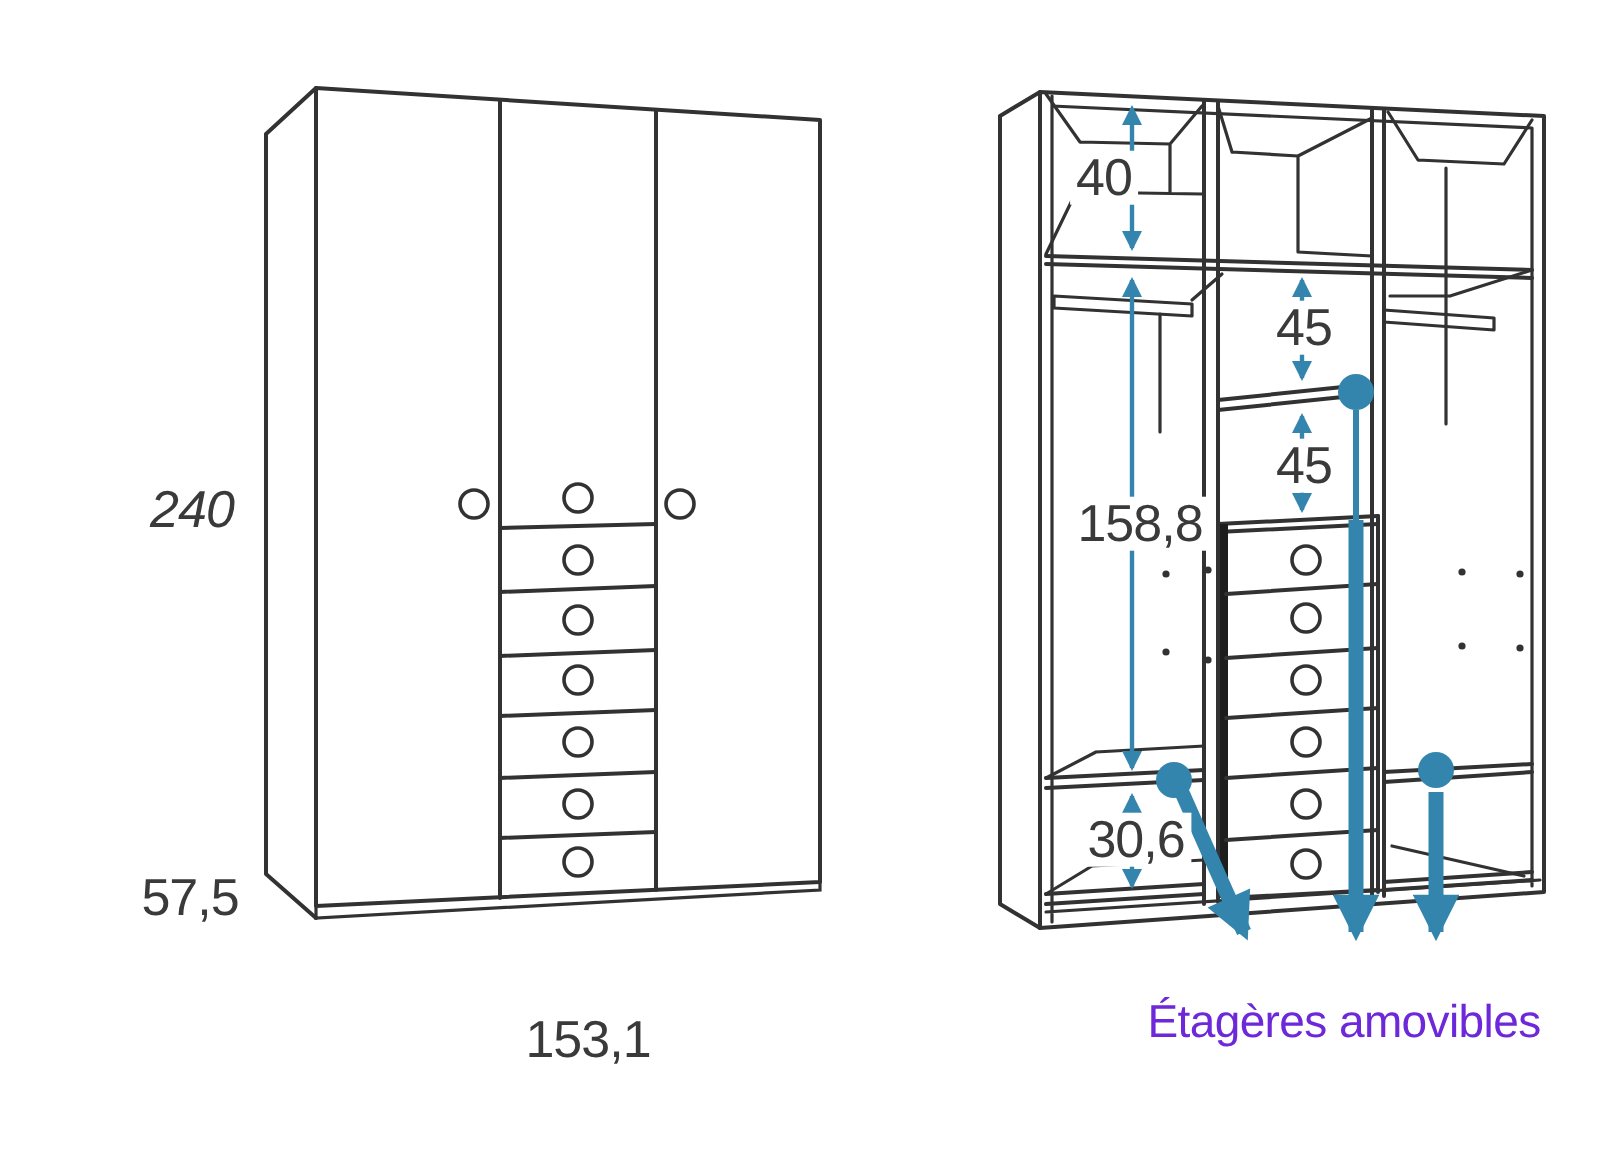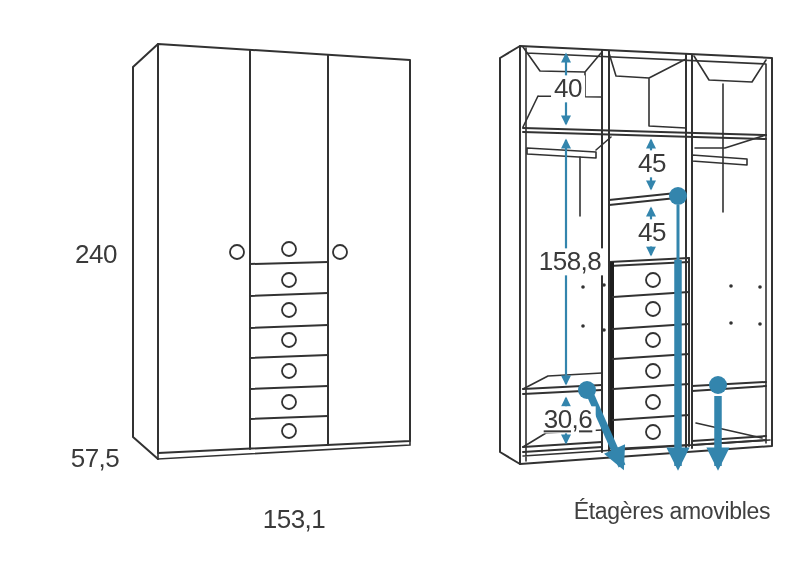--- a/index.html
+++ b/index.html
@@ -8,21 +8,21 @@
     font-family:"Liberation Sans","DejaVu Sans",sans-serif;
   }
   .stage svg{position:absolute;left:0;top:0;}
   .dim-label{
     position:absolute;transform:translate(-50%,-50%);
     color:#3a3a3a;background:#ffffff;padding:0 3px;
     font-size:26px;letter-spacing:-0.5px;white-space:nowrap;line-height:1.05;
   }
   .caption{
     position:absolute;transform:translate(-50%,-50%);
-    color:#404040;font-size:23px;letter-spacing:-0.3px;white-space:nowrap;
+    color:#6d28d9;font-size:23px;letter-spacing:-0.3px;white-space:nowrap;
   }
   .ln{fill:none;stroke:#323232;stroke-width:2;stroke-linecap:round;stroke-linejoin:round;}
   .ln-thin{fill:none;stroke:#323232;stroke-width:1.6;stroke-linecap:round;}
   .ln-bold{fill:none;stroke:#1d1d1d;stroke-width:4;stroke-linecap:butt;}
   .handle{fill:#ffffff;stroke:#323232;stroke-width:1.8;}
   .pegdot{fill:#323232;stroke:none;}
 </style>
 </head>
 <body>
 
@@ -146,24 +146,24 @@
 
       <g stroke="#3385ad" fill="none">
         <line x1="590" y1="394" x2="622" y2="466" stroke-width="7.5" marker-end="url(#bigArrow)"></line>
         <line x1="678" y1="205" x2="678" y2="262" stroke-width="3"></line>
         <line x1="678" y1="260" x2="678" y2="466" stroke-width="7.5" marker-end="url(#bigArrow)"></line>
         <line x1="718" y1="396" x2="718" y2="466" stroke-width="7.5" marker-end="url(#bigArrow)"></line>
       </g>
     </g>
   </svg>
 
-  <div class="dim-label" style="left:96px;top:255px;">240</div>
-  <div class="dim-label" style="left:95px;top:459px;">57,5</div>
+  <div class="dim-label" style="left:96px;top:255px;font-style:italic;">240</div>
+  <div class="dim-label" style="left:95px;top:449px;">57,5</div>
   <div class="dim-label" style="left:294px;top:494px;margin-top:26px;">153,1</div>
 
-  <div class="dim-label" style="left:568px;top:89px;">40</div>
+  <div class="dim-label" style="left:552px;top:89px;">40</div>
   <div class="dim-label" style="left:652px;top:164px;">45</div>
   <div class="dim-label" style="left:652px;top:233px;">45</div>
   <div class="dim-label" style="left:570px;top:262px;text-align:center;">158,8</div>
-  <div class="dim-label" style="left:568px;top:420px;text-decoration:underline;">30,6</div>
+  <div class="dim-label" style="left:568px;top:420px;">30,6</div>
 
   <div class="caption" style="left:672px;top:511px;">Étagères amovibles</div>
 </div>
 
 </body></html>

